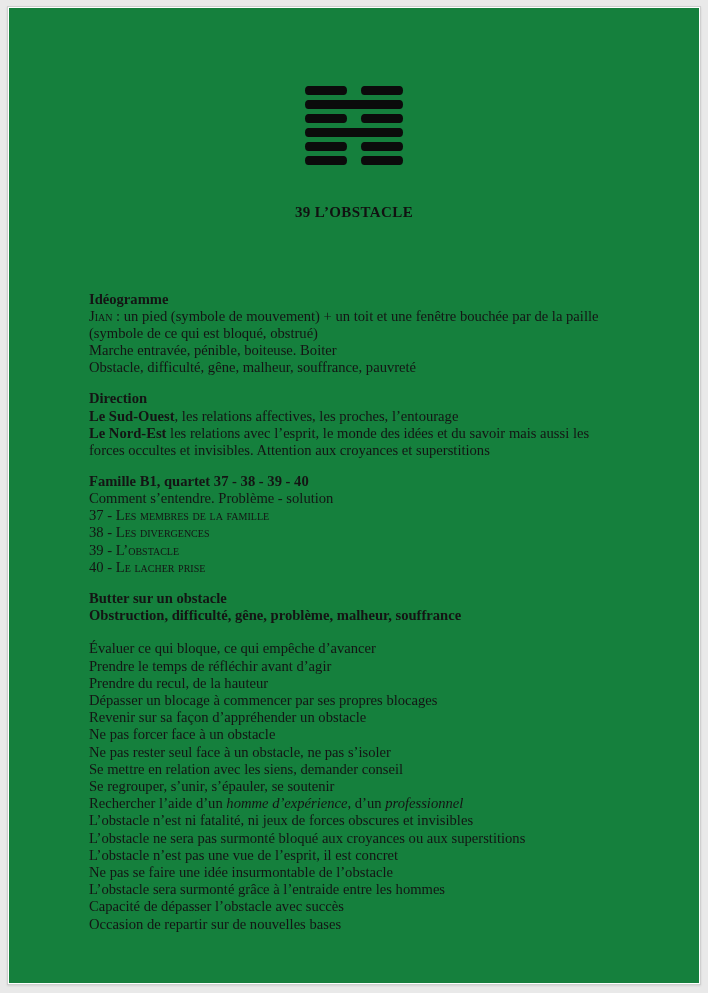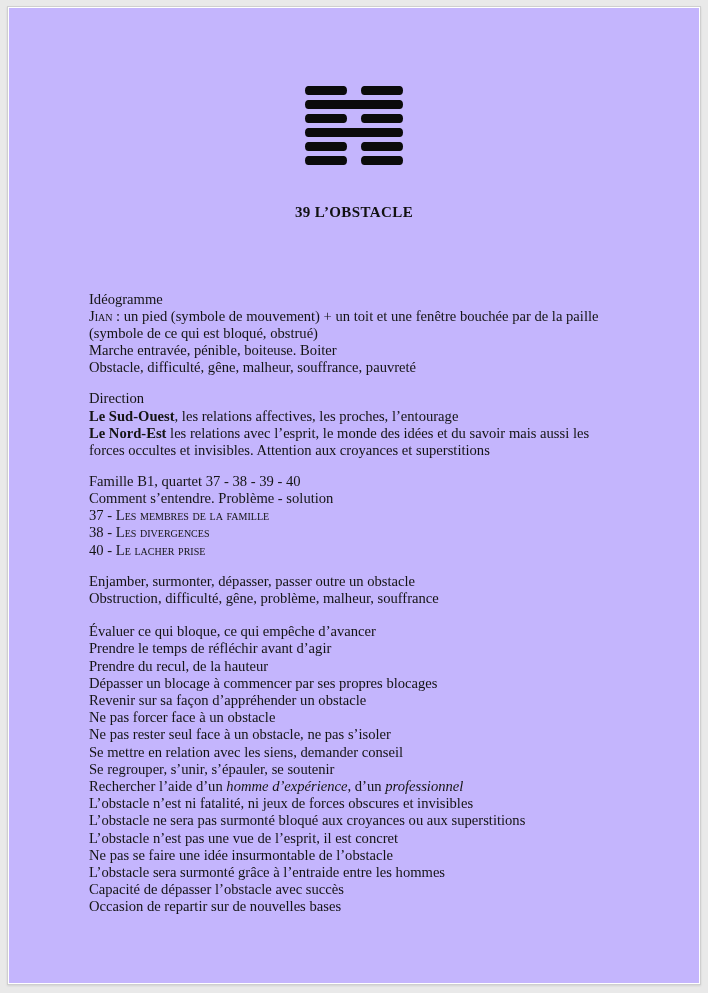--- a/index.html
+++ b/index.html
@@ -31,21 +31,21 @@
     box-sizing: border-box;
     box-shadow: 0 1px 2px rgba(0,0,0,0.10);
   }
 
   .page-sheet {
     position: absolute;
     left: 9px;
     top: 8px;
     width: 690px;
     height: 975px;
-    background: #c4b5fd;
+    background: #15803d;
     box-sizing: border-box;
     overflow: hidden;
   }
 
   
   .hexagram {
     position: absolute;
     left: 0;
     top: 78px;
     width: 690px;
@@ -101,21 +101,21 @@
   .line { white-space: pre-wrap; }
 
   .b { font-weight: bold; }
   .i { font-style: italic; }
 
   .sc {
     font-variant: small-caps;
     font-feature-settings: "smcp";
   }
 
-  .heading { font-weight: normal; }
+  .heading { font-weight: bold; }
 
   .list-block { margin-top: 16px; }
   .list-block .line { line-height: 17.2px; }
 
   .quartet-line { line-height: 17.3px; }
 </style>
 </head>
 <body>
 
 <div id="viewport">
@@ -164,25 +164,26 @@
         <div class="line heading">Direction</div>
         <div class="line"><span class="b">Le Sud-Ouest</span><span>, les relations affectives, les proches, l’entourage</span></div>
         <div class="line"><span class="b">Le Nord-Est</span><span> les relations avec l’esprit, le monde des idées et du savoir mais aussi les forces occultes et invisibles. Attention aux croyances et superstitions</span></div>
       </div>
 
       <div class="block">
         <div class="line heading">Famille B1, quartet 37 - 38 - 39 - 40</div>
         <div class="line">Comment s’entendre. Problème - solution</div>
         <div class="line quartet-line"><span>37 - </span><span class="sc">Les membres de la famille</span></div>
         <div class="line quartet-line"><span>38 - </span><span class="sc">Les divergences</span></div>
+        <div class="line quartet-line"><span>39 - </span><span class="sc">L’obstacle</span></div>
         <div class="line quartet-line"><span>40 - </span><span class="sc">Le lacher prise</span></div>
       </div>
 
       <div class="block">
-        <div class="line heading">Enjamber, surmonter, dépasser, passer outre un obstacle</div>
+        <div class="line heading">Butter sur un obstacle</div>
         <div class="line heading">Obstruction, difficulté, gêne, problème, malheur, souffrance</div>
       </div>
 
       <div class="block list-block">
         <div class="line">Évaluer ce qui bloque, ce qui empêche d’avancer</div>
         <div class="line">Prendre le temps de réfléchir avant d’agir</div>
         <div class="line">Prendre du recul, de la hauteur</div>
         <div class="line">Dépasser un blocage à commencer par ses propres blocages</div>
         <div class="line">Revenir sur sa façon d’appréhender un obstacle</div>
         <div class="line">Ne pas forcer face à un obstacle</div>

